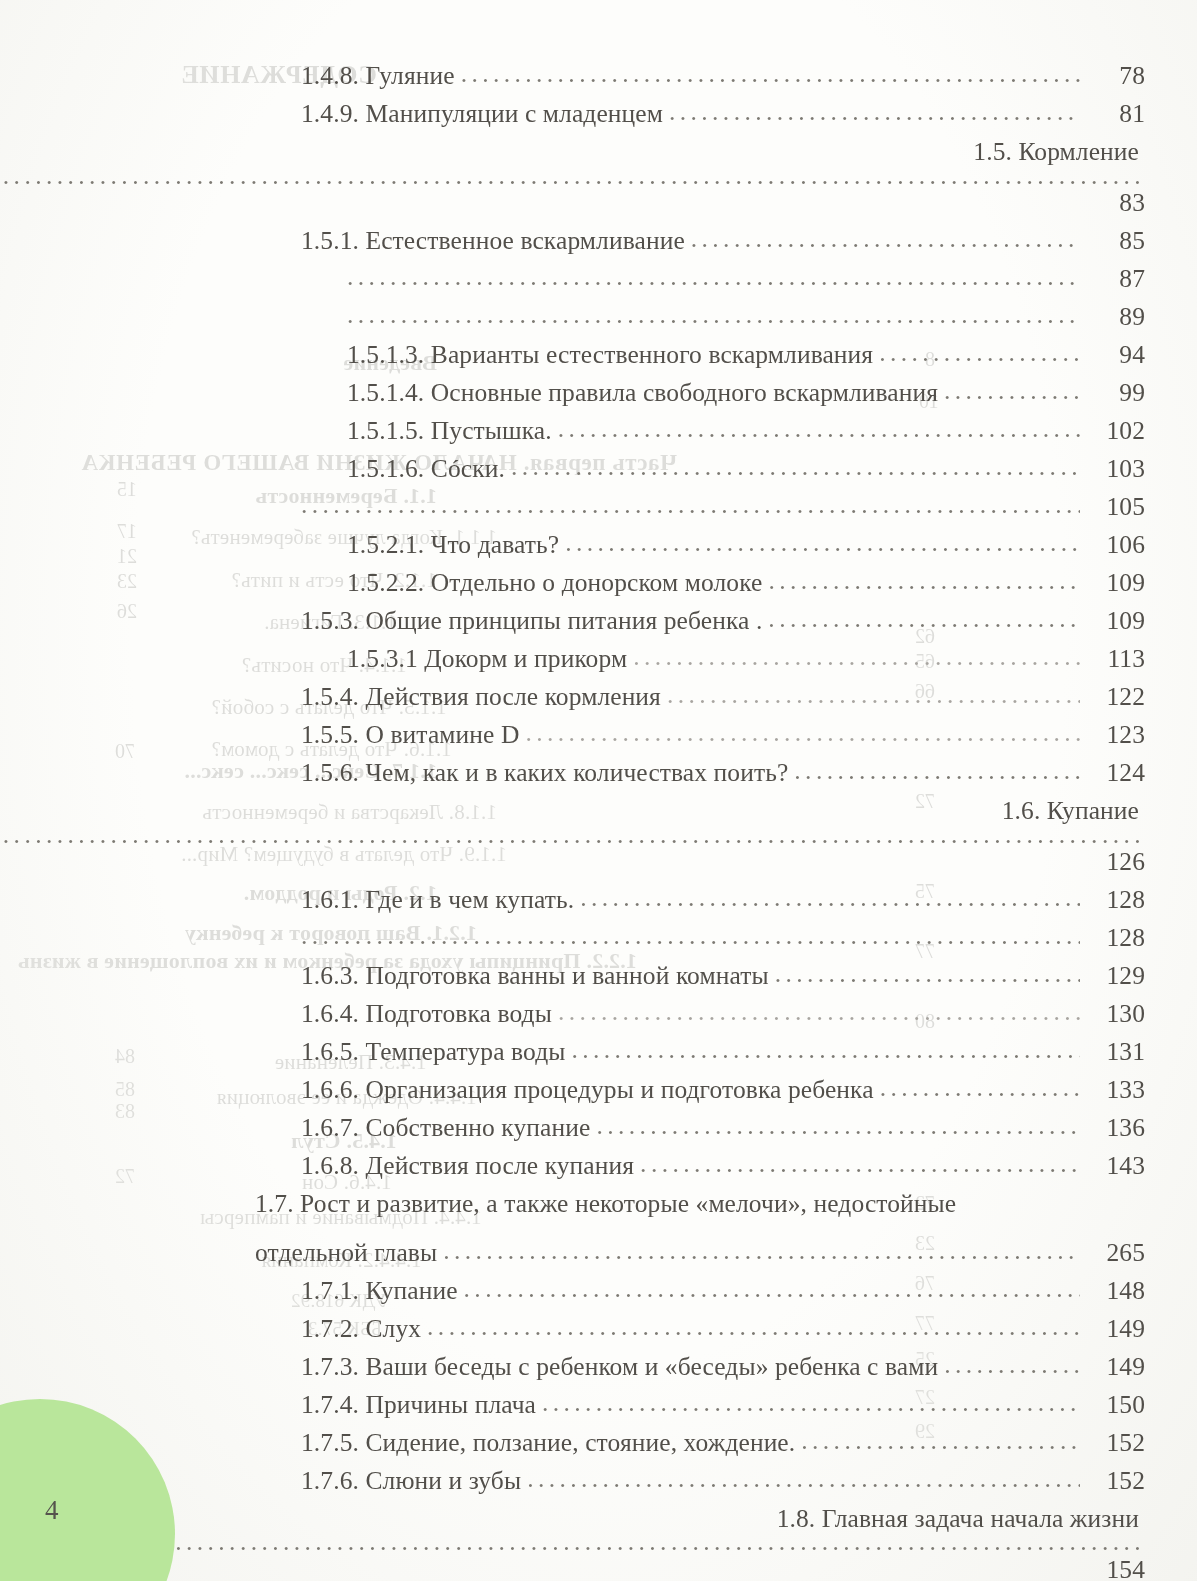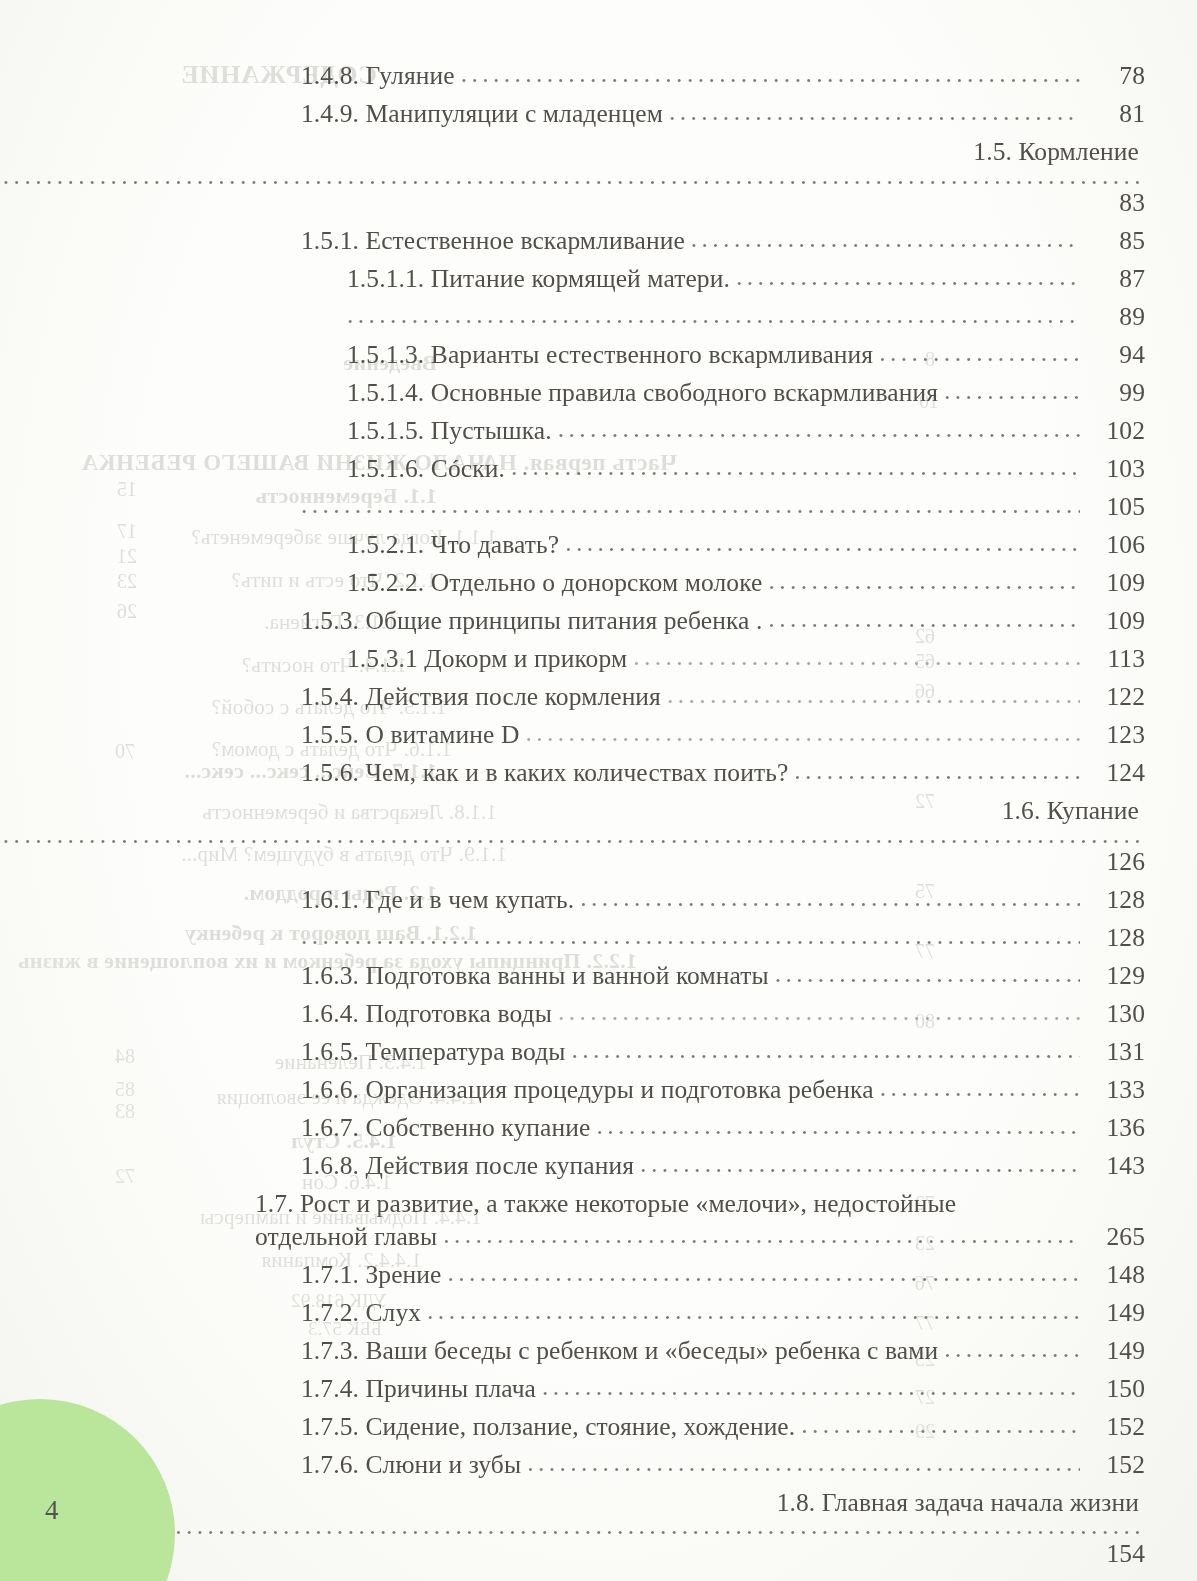--- a/index.html
+++ b/index.html
@@ -114,21 +114,21 @@
     display: block;
     position: relative;
   }
   .toc-entry.wrap .w-line1 {
     display: block;
     white-space: nowrap;
   }
   .toc-entry.wrap .w-line2 {
     display: flex;
     align-items: flex-end;
-    margin-top: 7px;
+    margin-top: 23px;
     justify-content: space-between;
   }
 
   
   .folio-badge {
     position: absolute;
     left: -95px;
     bottom: -88px;
     width: 270px;
     height: 270px;
@@ -222,21 +222,20 @@
           <span class="e-title">1.5. Кормление</span>
           <span class="e-dots">........................................................................................................................</span>
           <span class="e-page">83</span>
         </div>
         <div class="toc-entry lvl-2">
           <span class="e-title">1.5.1. Естественное вскармливание</span>
           <span class="e-dots">........................................................................................................................</span>
           <span class="e-page">85</span>
         </div>
         <div class="toc-entry lvl-3">
-          <span class="e-title">1.5.1.1. Питание кормящей матери.</span>
           <span class="e-dots">........................................................................................................................</span>
           <span class="e-page">87</span>
         </div>
         <div class="toc-entry lvl-3">
           <span class="e-dots">........................................................................................................................</span>
           <span class="e-page">89</span>
         </div>
         <div class="toc-entry lvl-3">
           <span class="e-title">1.5.1.3. Варианты естественного вскармливания</span>
           <span class="e-dots">........................................................................................................................</span>
@@ -342,21 +341,21 @@
         </div>
         <div class="toc-entry lvl-1 wrap">
           <span class="w-line1">1.7. Рост и развитие, а также некоторые «мелочи», недостойные</span>
           <span class="w-line2">
             <span class="e-title">отдельной главы</span>
             <span class="e-dots">........................................................................................................................</span>
             <span class="e-page">265</span>
           </span>
         </div>
         <div class="toc-entry lvl-2">
-          <span class="e-title">1.7.1. Зрение</span>
+          <span class="e-title">1.7.1. Купание</span>
           <span class="e-dots">........................................................................................................................</span>
           <span class="e-page">148</span>
         </div>
         <div class="toc-entry lvl-2">
           <span class="e-title">1.7.2. Слух</span>
           <span class="e-dots">........................................................................................................................</span>
           <span class="e-page">149</span>
         </div>
         <div class="toc-entry lvl-2">
           <span class="e-title">1.7.3. Ваши беседы с ребенком и «беседы» ребенка с вами</span>

